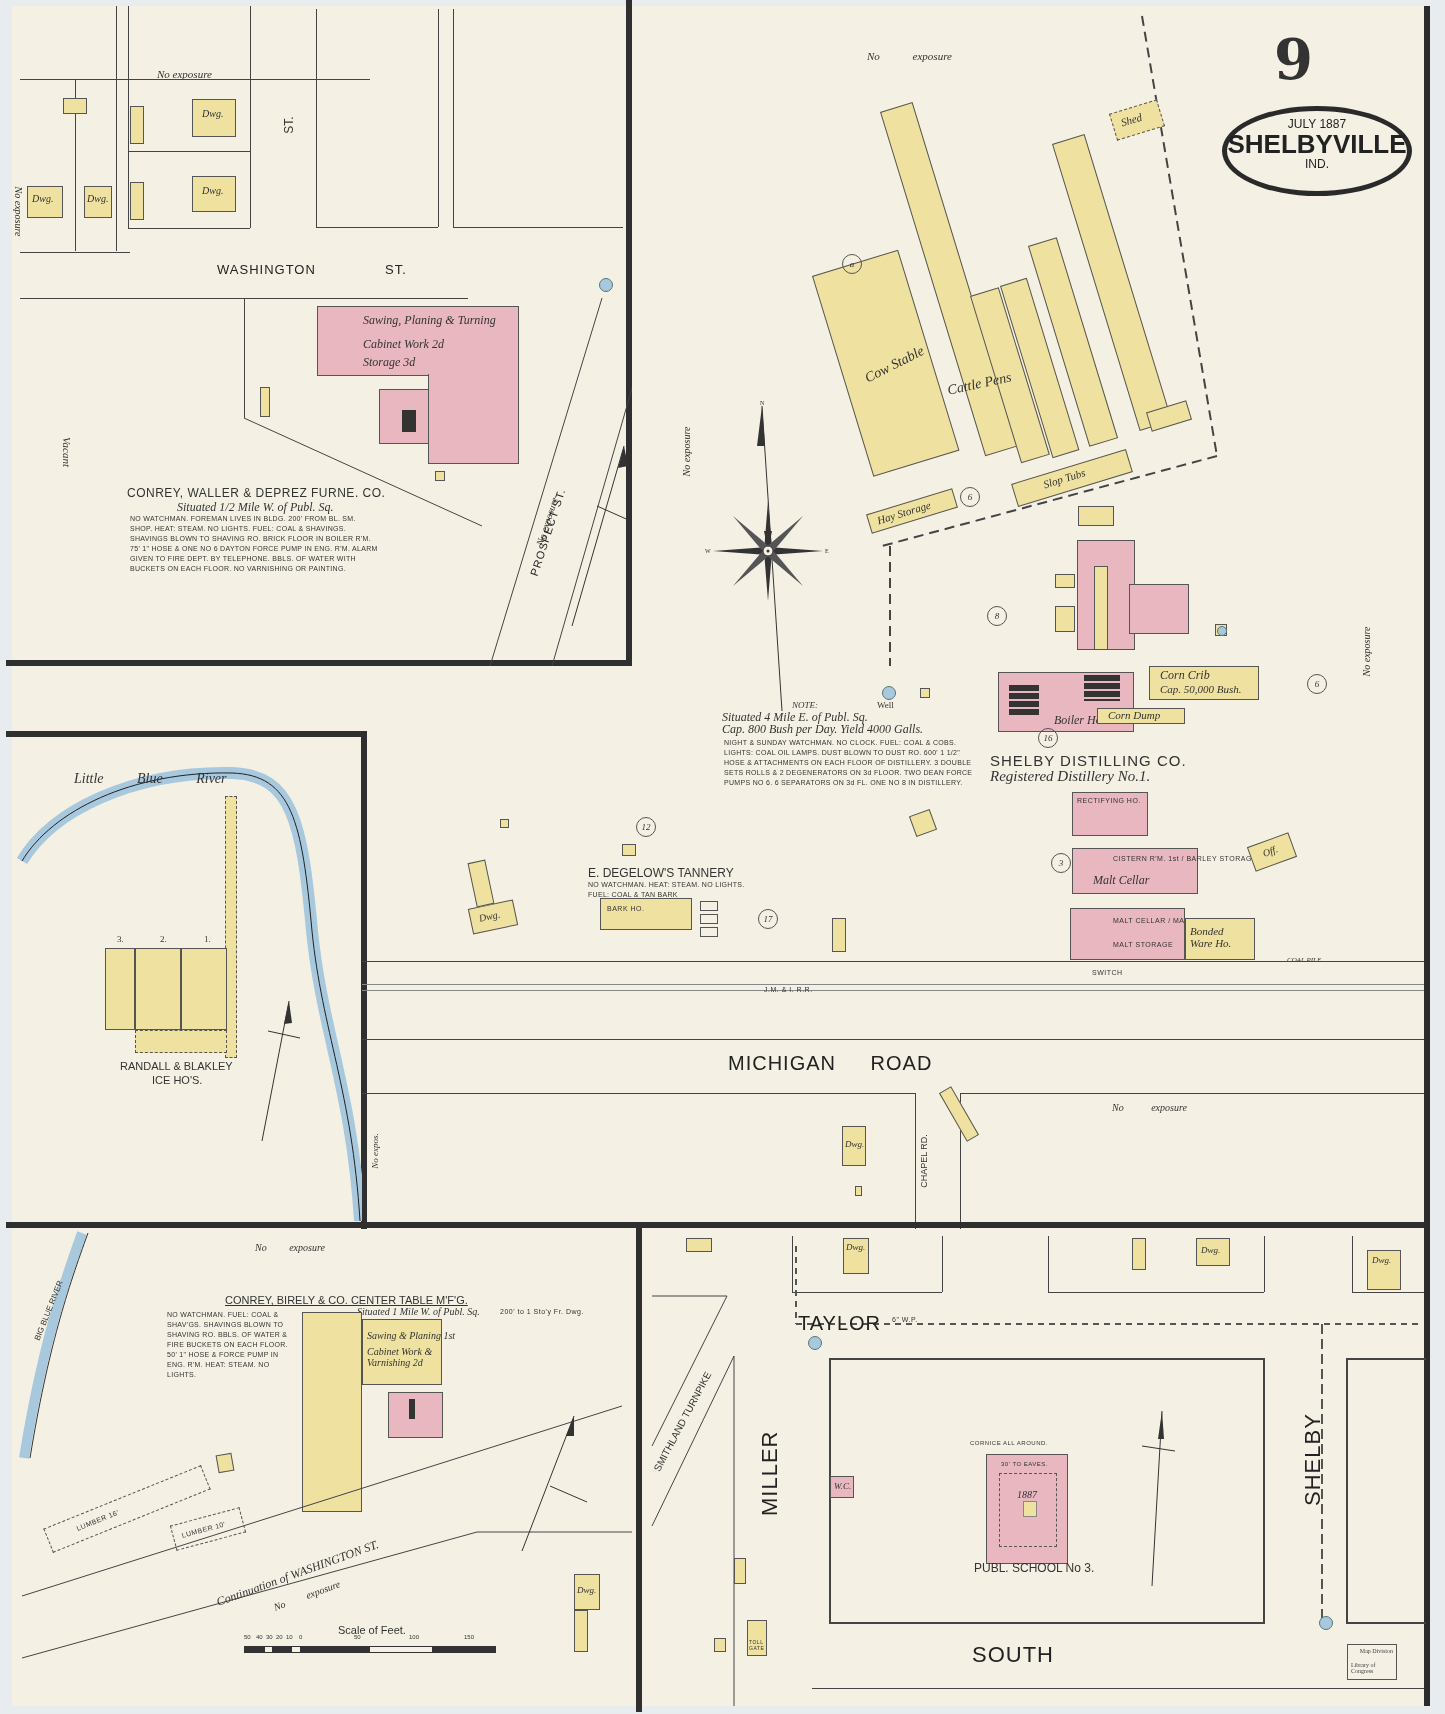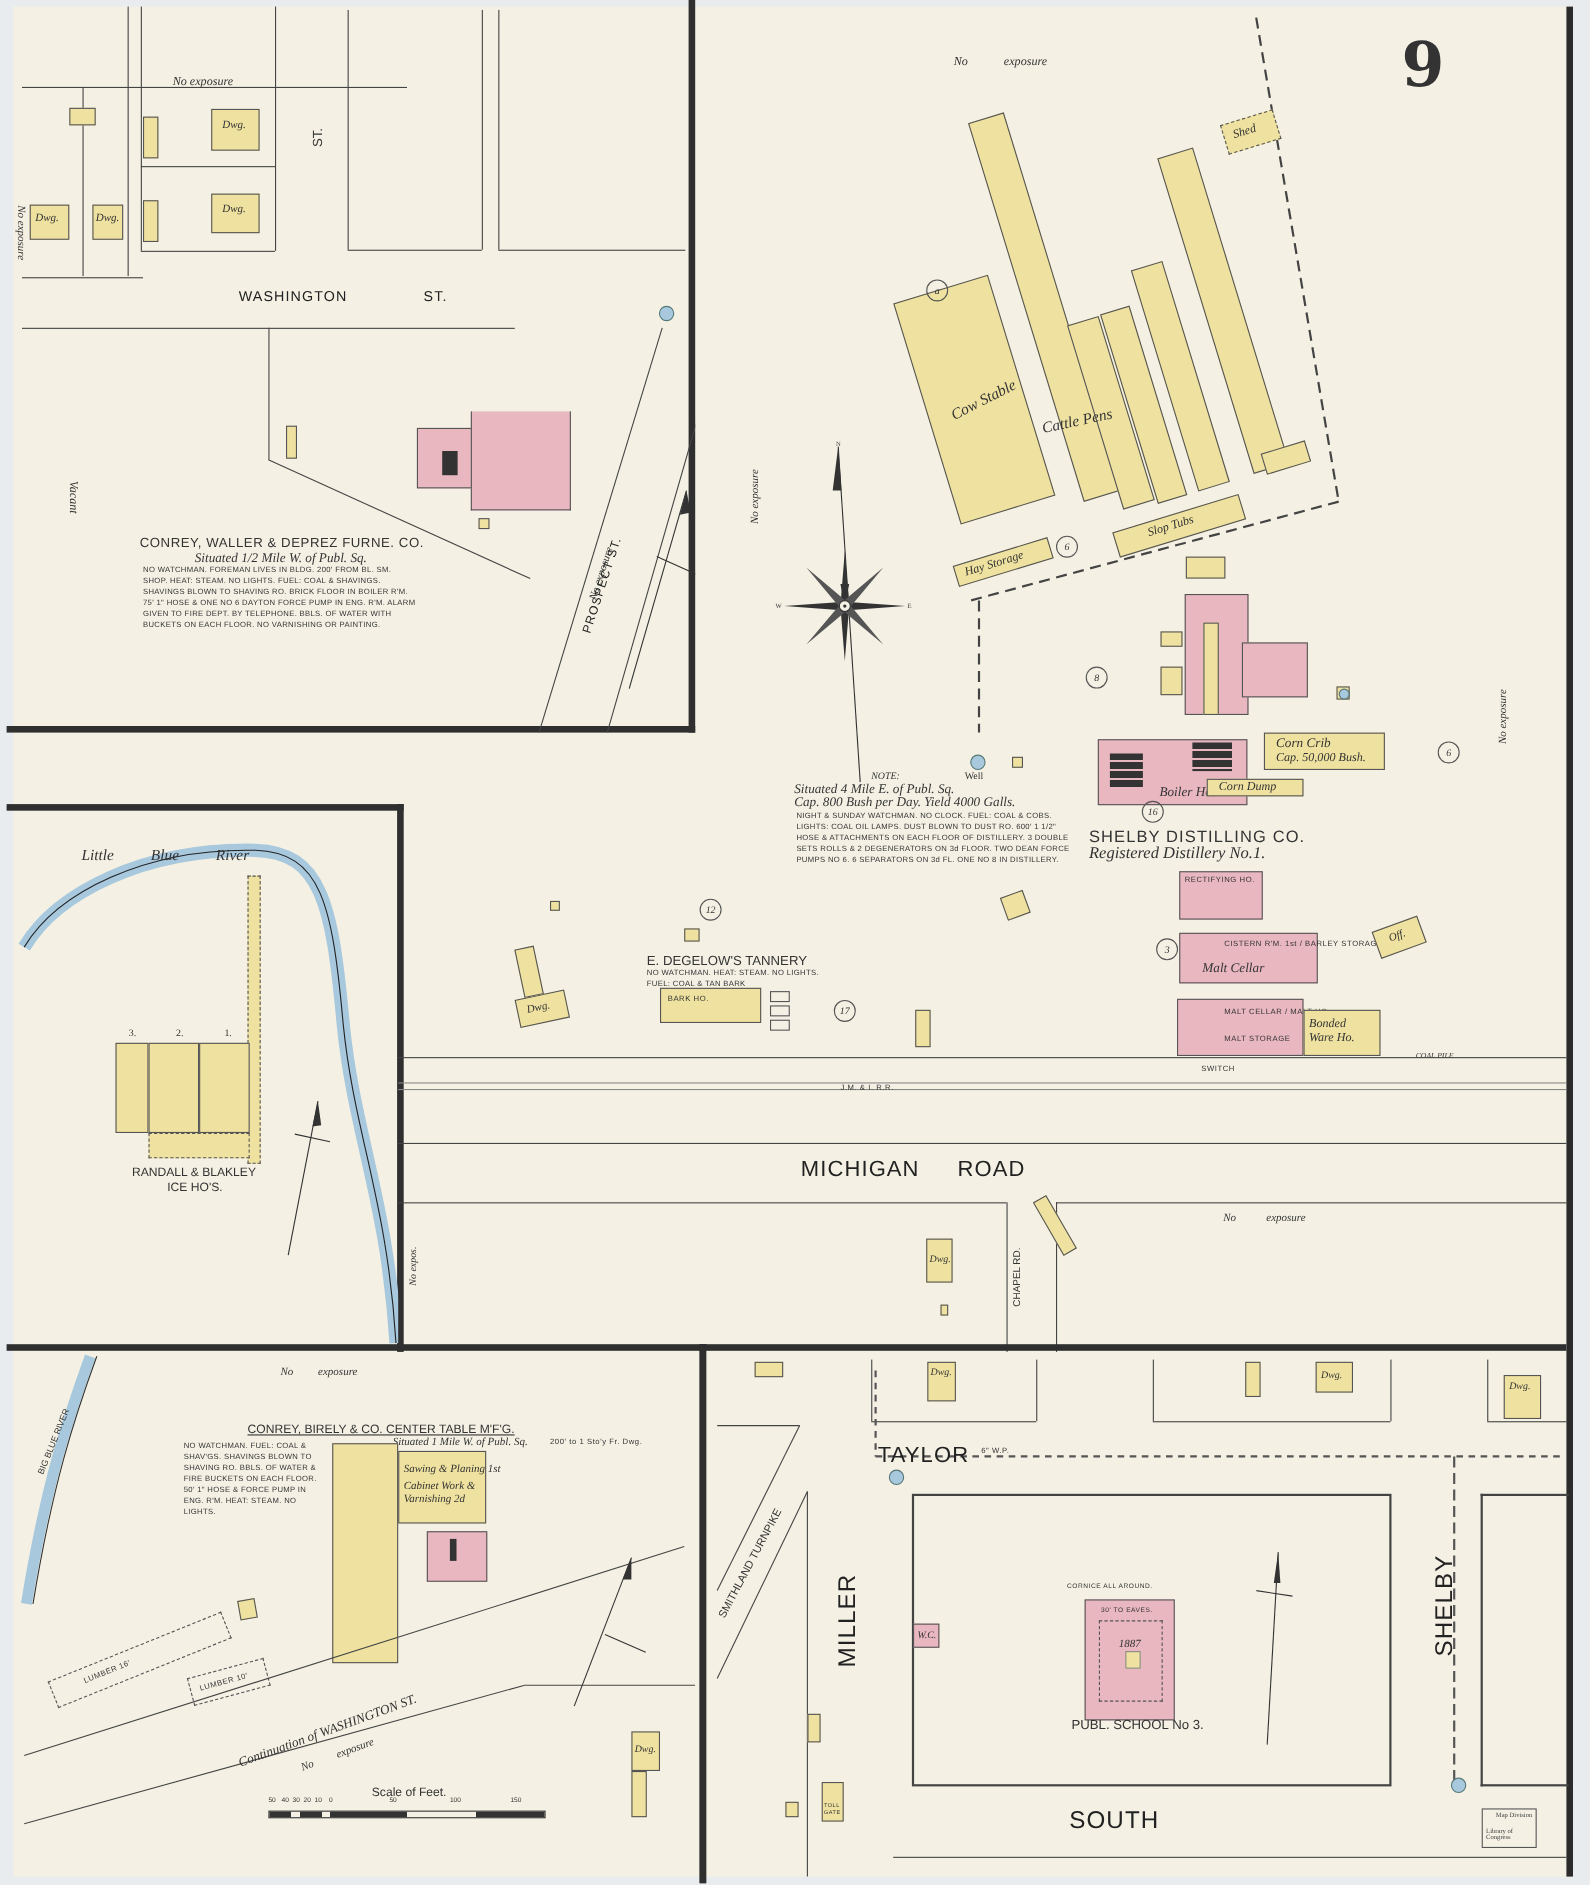--- a/index.html
+++ b/index.html
@@ -22,20 +22,25 @@
   .hydrant { position:absolute; width:12px; height:12px; border-radius:50%; background:#a8c8de; border:1px solid #577; }
   .circle-num { position:absolute; width:18px; height:18px; border-radius:50%; border:1px solid #555; font-size:9px; text-align:center; line-height:18px; color:#333; font-style:italic; }
   .notes { font-family:"Liberation Sans", sans-serif; font-size:7px; color:#333; line-height:10px; white-space:normal; letter-spacing:0.3px; }
 </style>
 </head>
 <body>
 
 <div class="sheet">
 
   <div class="lbl" style="left:1262px;top:20px;font-size:56px;font-weight:bold;color:#333;font-family:'DejaVu Serif',serif;">9</div>
+  <div class="title-oval">
+    <div style="font-size:12px;margin-top:6px;">JULY 1887</div>
+    <div style="font-size:26px;font-weight:bold;line-height:26px;">SHELBYVILLE</div>
+    <div style="font-size:12px;">IND.</div>
+  </div>
 
   <div class="frame" style="left:-6px;top:-6px;width:626px;height:666px;border-top:none;border-left:none;"></div>
   <div class="lbl it small" style="left:145px;top:62px;font-size:11px;">No exposure</div>
   <div class="line" style="left:8px;top:73px;width:350px;height:1px;"></div>
   <div class="line" style="left:104px;top:0px;width:1px;height:245px;"></div>
   <div class="line" style="left:63px;top:73px;width:1px;height:172px;"></div>
   <div class="line" style="left:116px;top:0px;width:1px;height:222px;"></div>
   <div class="line" style="left:238px;top:0px;width:1px;height:222px;"></div>
   <div class="line" style="left:116px;top:145px;width:122px;height:1px;"></div>
   <div class="line" style="left:116px;top:222px;width:122px;height:1px;"></div>
@@ -74,20 +79,25 @@
     <line x1="590" y1="292" x2="478" y2="660" stroke="#444" stroke-width="1"></line>
     <line x1="646" y1="292" x2="540" y2="660" stroke="#444" stroke-width="1"></line>
     <line x1="560" y1="620" x2="612" y2="440" stroke="#333" stroke-width="1"></line>
     <polygon points="612,440 606,462 616,460" fill="#333"></polygon>
     <line x1="585" y1="500" x2="630" y2="520" stroke="#333" stroke-width="1"></line>
   </svg>
   <div class="lbl it" style="left:40px;top:440px;font-size:11px;transform:rotate(90deg);">Vacant</div>
   <div class="lbl street" style="left:490px;top:520px;font-size:11px;transform:rotate(-72deg);"><span>PROSPECT</span> <span>ST.</span></div>
   <div class="lbl it" style="left:510px;top:510px;font-size:10px;transform:rotate(-72deg);">No exposure</div>
 
+  <div class="bldg p" style="left:305px;top:300px;width:202px;height:70px;">
+    <span class="lbl it" style="left:45px;top:6px;font-size:12px;">Sawing, Planing &amp; Turning</span>
+    <span class="lbl it" style="left:45px;top:30px;font-size:12px;">Cabinet Work 2d</span>
+    <span class="lbl it" style="left:45px;top:48px;font-size:12px;">Storage 3d</span>
+  </div>
   <div class="bldg p" style="left:416px;top:368px;width:91px;height:90px;border-top:none;"></div>
   <div class="bldg p" style="left:367px;top:383px;width:50px;height:55px;">
     <div class="abs" style="left:22px;top:20px;width:14px;height:22px;background:#333;"></div>
   </div>
   <div class="bldg y" style="left:248px;top:381px;width:10px;height:30px;"></div>
   <div class="bldg y" style="left:423px;top:465px;width:10px;height:10px;"></div>
 
   <div class="lbl sans" style="left:115px;top:480px;font-size:12px;letter-spacing:0.5px;">CONREY, WALLER &amp; DEPREZ FURNE. CO.</div>
   <div class="lbl it" style="left:165px;top:494px;font-size:12px;">Situated 1/2 Mile W. of Publ. Sq.</div>
   <div class="lbl notes" style="left:118px;top:508px;width:250px;">NO WATCHMAN. FOREMAN LIVES IN BLDG. 200' FROM BL. SM. SHOP. HEAT: STEAM. NO LIGHTS. FUEL: COAL &amp; SHAVINGS. SHAVINGS BLOWN TO SHAVING RO. BRICK FLOOR IN BOILER R'M. 75' 1" HOSE &amp; ONE NO 6 DAYTON FORCE PUMP IN ENG. R'M. ALARM GIVEN TO FIRE DEPT. BY TELEPHONE. BBLS. OF WATER WITH BUCKETS ON EACH FLOOR. NO VARNISHING OR PAINTING.</div>

